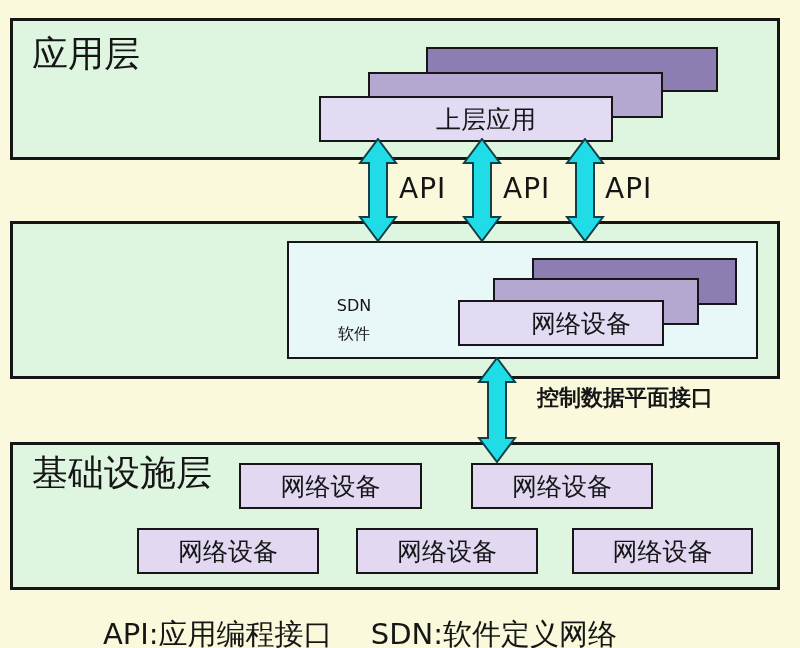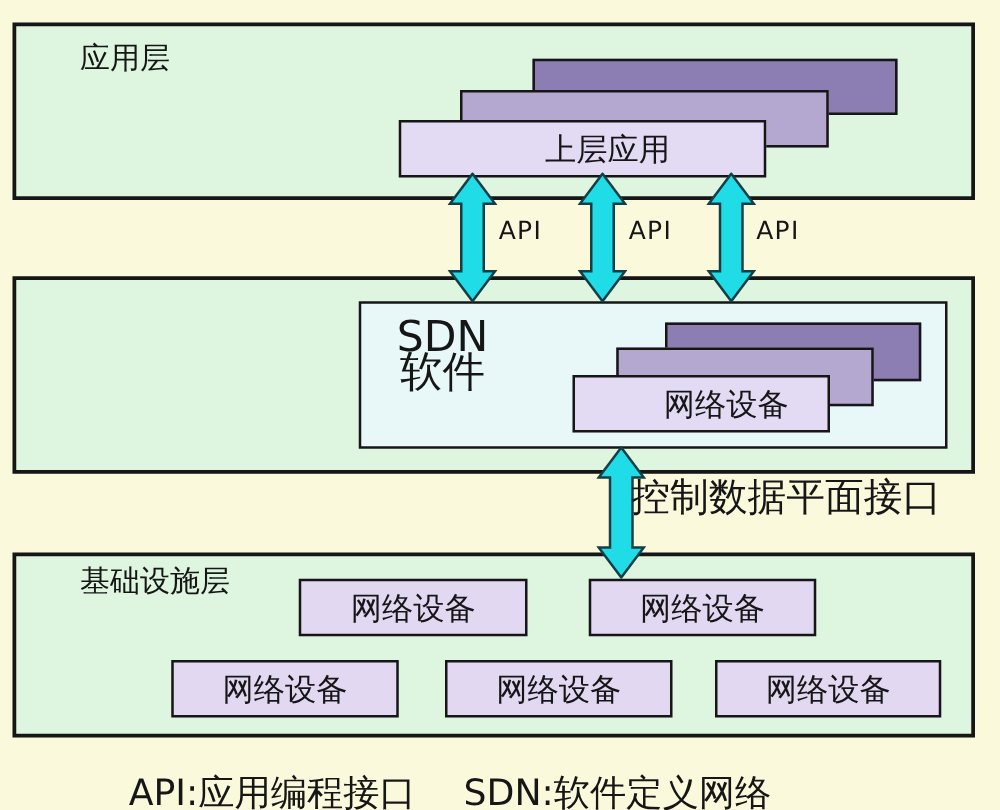--- a/index.html
+++ b/index.html
@@ -9,31 +9,31 @@
     --arrow-fill:#1FDCE6; --arrow-stroke:#123F47; --text:#161616;
   }
   html,body{margin:0;padding:0;}
   .canvas{
     position:relative; width:800px; height:648px; overflow:hidden;
     background:var(--background);
     font-family:"DejaVu Sans", sans-serif; color:var(--text);
   }
   .abs{position:absolute; box-sizing:border-box;}
   .layer{background:var(--layer-fill); border:3px solid var(--border); z-index:1;}
-  .layer-label{font-size:24px; z-index:2; white-space:nowrap;margin-left:32px;}
+  .layer-label{font-size:36px; z-index:2; white-space:nowrap;}
   .stack{border:2px solid var(--border);padding-left:40px;}
   .box-label{width:100%; text-align:center; white-space:nowrap;}
   .front{background:var(--stack-front); font-size:25px; display:flex; align-items:center; justify-content:center;}
   .device{background:var(--device-fill); border:2px solid var(--border); font-size:25px;
           display:flex; align-items:center; justify-content:center; z-index:2;}
   .arrow{z-index:6; line-height:0;}
-  .api-label{font-size:20px; letter-spacing:1px; z-index:6; white-space:nowrap;}
+  .api-label{font-size:28px; letter-spacing:1px; z-index:6; white-space:nowrap;}
   .sdn-box{background:var(--sdn-fill); border:2px solid var(--border); z-index:2;}
-  .sdn-label{font-size:34px; line-height:28px; text-align:center; z-index:3;}
-  .cdpi{font-size:31px; line-height:28px; text-align:center; z-index:6; white-space:nowrap;}
+  .sdn-label{font-size:16px; line-height:28px; text-align:center; z-index:3;margin-top:36px;}
+  .cdpi{font-size:22px; line-height:28px; text-align:center; z-index:6; white-space:nowrap;font-weight:bold;}
   .caption{font-size:29px; text-align:center; white-space:nowrap;}
 </style>
 </head>
 <body>
 
 <div class="canvas">
 
   <div class="abs layer" style="left:10px; top:18px; width:770px; height:142px;"></div>
   <div class="abs layer-label" style="left:32px; top:30px;">应用层</div>
 

